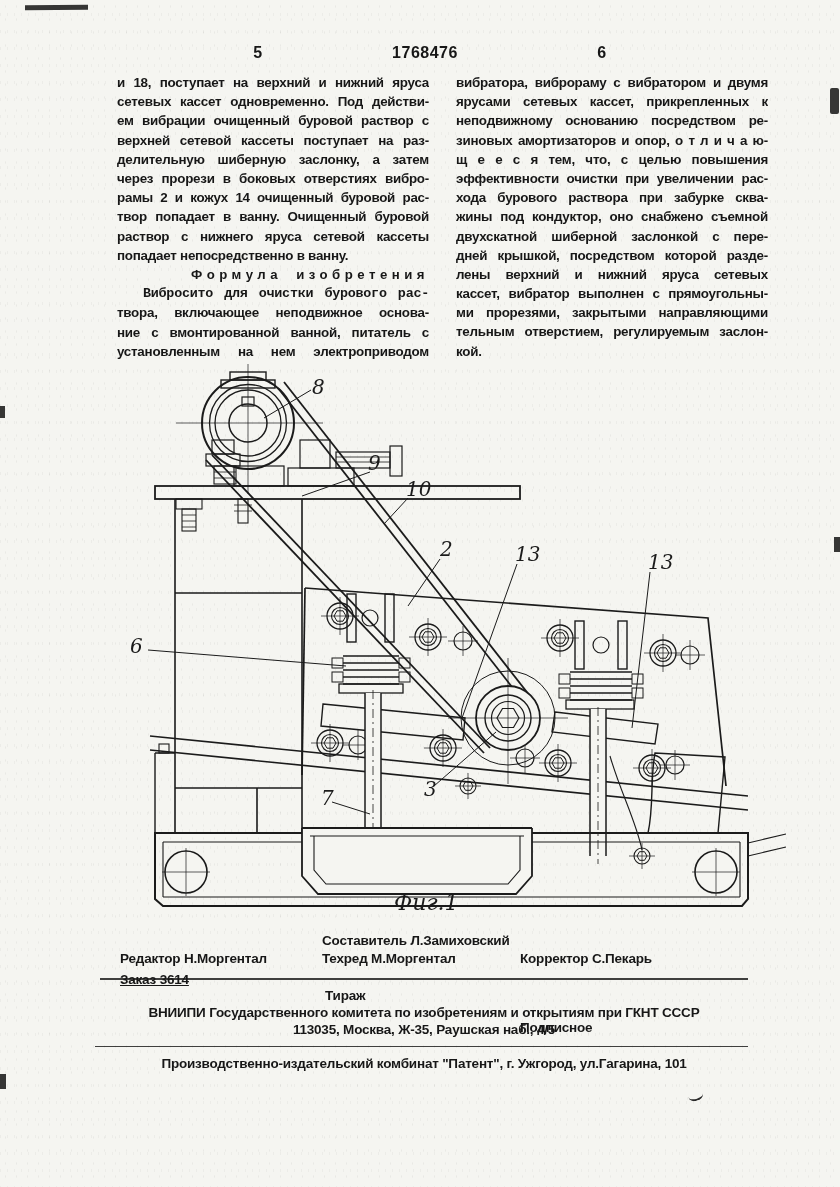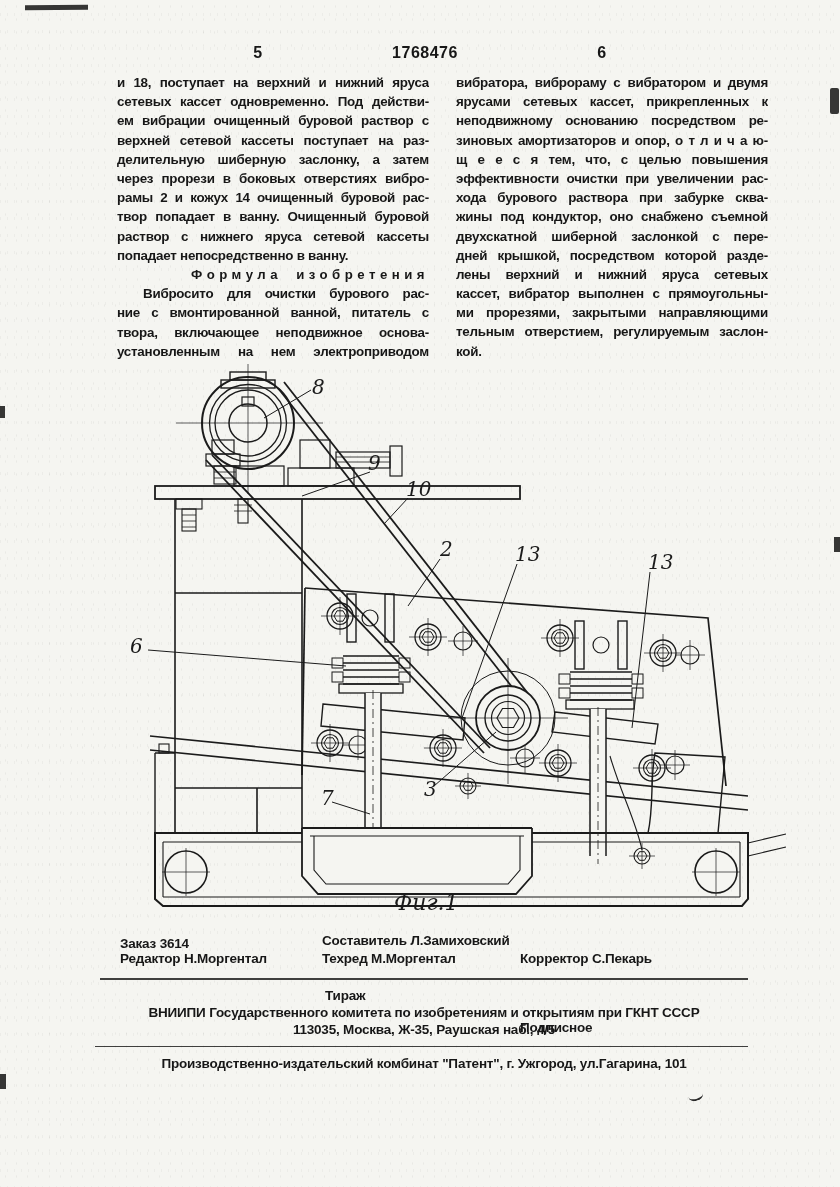--- a/index.html
+++ b/index.html
@@ -32,21 +32,21 @@
   .hnum-c{left:365px;width:120px;text-align:center;}
   .hnum-r{left:592px;width:20px;text-align:center;}
 
   
   .col{position:absolute;top:73px;width:312px;font-size:13.4px;font-weight:700;
        letter-spacing:-0.25px;}
   .col-left{left:117px;}
   .col-right{left:456px;}
   .tl{height:19.2px;line-height:19.2px;overflow:hidden;position:relative;white-space:nowrap;}
   .j{white-space:normal;text-align:justify;text-align-last:justify;}
-  .ind{padding-left:26px;}
+  .ind{padding-left:26px;font-family:Liberation Mono, monospace;}
   .formula-heading{height:19.4px;line-height:19.4px;text-align:right;
        letter-spacing:4.5px;word-spacing:6px;font-size:13.2px;}
 
   
   .fig{position:absolute;left:118px;top:356px;width:670px;height:578px;}
   .fig svg{display:block;}
   .ln  {stroke:#1b1b1b;fill:none;}
   .cl  {stroke:#1b1b1b;stroke-width:.7;fill:none;}
   .dash{stroke:#1b1b1b;stroke-width:.8;fill:none;stroke-dasharray:9 4 2 4;}
   .bgf {fill:#f5f5f1;stroke:none;}
@@ -83,22 +83,22 @@
     <div class="tl j">ем вибрации очищенный буровой раствор с</div>
     <div class="tl j">верхней сетевой кассеты поступает на раз-</div>
     <div class="tl j">делительную шиберную заслонку, а затем</div>
     <div class="tl j">через прорези в боковых отверстиях вибро-</div>
     <div class="tl j">рамы 2 и кожух 14 очищенный буровой рас-</div>
     <div class="tl j">твор попадает в ванну. Очищенный буровой</div>
     <div class="tl j">раствор с нижнего яруса сетевой кассеты</div>
     <div class="tl">попадает непосредственно в ванну.</div>
     <div class="formula-heading">Формула изобретения</div>
     <div class="tl j ind">Вибросито для очистки бурового рас-</div>
+    <div class="tl j">твора, включающее неподвижное основа-</div>
     <div class="tl j">ние с вмонтированной ванной, питатель с</div>
-    <div class="tl j">твора, включающее неподвижное основа-</div>
     <div class="tl j">установленным на нем электроприводом</div>
   </div>
 
   <div class="col col-right">
     <div class="tl j">вибратора, виброраму с вибратором и двумя</div>
     <div class="tl j">ярусами сетевых кассет, прикрепленных к</div>
     <div class="tl j">неподвижному основанию посредством ре-</div>
     <div class="tl j">зиновых амортизаторов и опор, о т л и ч а ю-</div>
     <div class="tl j">
       <span>щ е е с я  тем, что, с целью повышения</span>
@@ -296,21 +296,21 @@
     <text x="306" y="440" class="flabel">3</text>
     <text x="276" y="554" class="fcap">Фиг.1</text>
   </svg>
   </div>
 
   <div class="ft" style="left:322px;top:933px;">Составитель Л.Замиховский</div>
   <div class="ft" style="left:120px;top:951px;">Редактор Н.Моргентал</div>
   <div class="ft" style="left:322px;top:951px;">Техред М.Моргентал</div>
   <div class="ft" style="left:520px;top:951px;">Корректор С.Пекарь</div>
   <div class="rule" style="left:100px;top:978px;width:648px;"></div>
-  <div class="ft" style="left:120px;top:936px;">Заказ 3614</div>
+  <div class="ft" style="left:120px;top:972px;text-decoration:underline;">Заказ 3614</div>
   <div class="ft" style="left:325px;top:988px;">Тираж</div>
   <div class="ft" style="left:520px;top:1020px;">Подписное</div>
   <div class="ft ctr" style="left:100px;top:1005px;width:648px;">ВНИИПИ Государственного комитета по изобретениям и открытиям при ГКНТ СССР</div>
   <div class="ft ctr" style="left:100px;top:1022px;width:648px;">113035, Москва, Ж-35, Раушская наб., 4/5</div>
   <div class="rule rule2" style="left:95px;top:1046px;width:653px;"></div>
   <div class="ft ctr" style="left:100px;top:1056px;width:648px;">Производственно-издательский комбинат "Патент", г. Ужгород, ул.Гагарина, 101</div>
 
 </div>
 
 </body></html>

